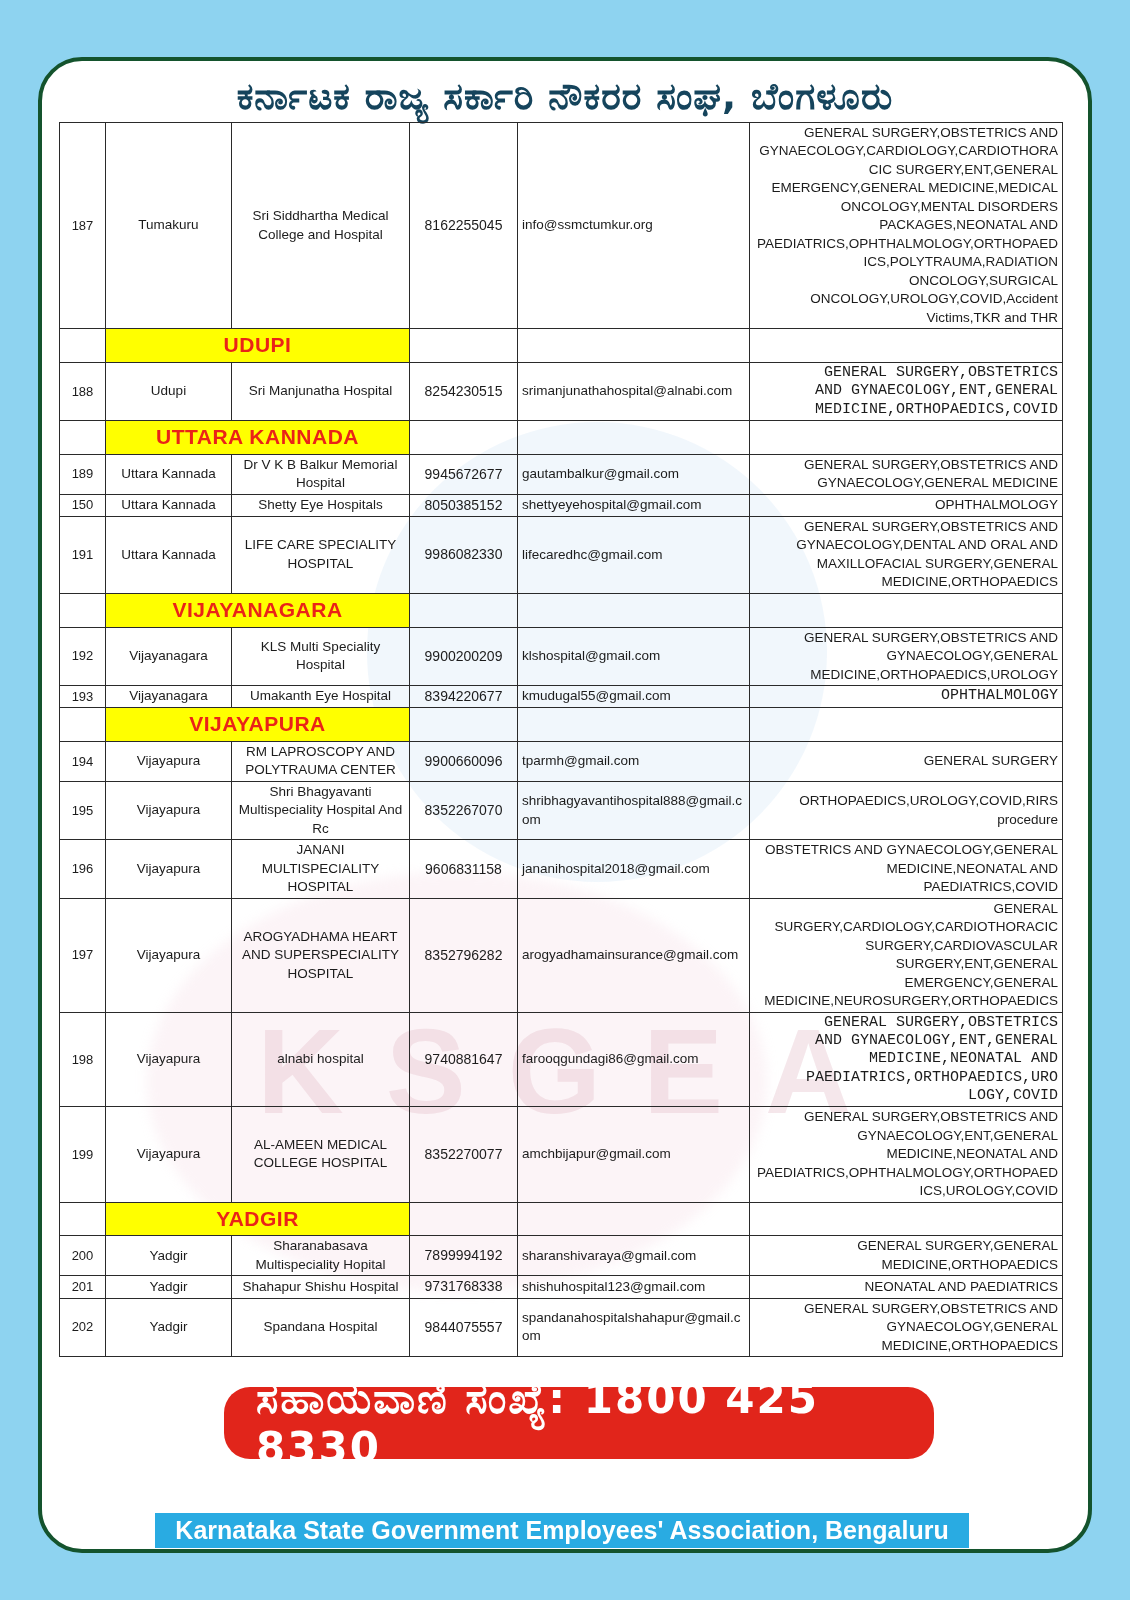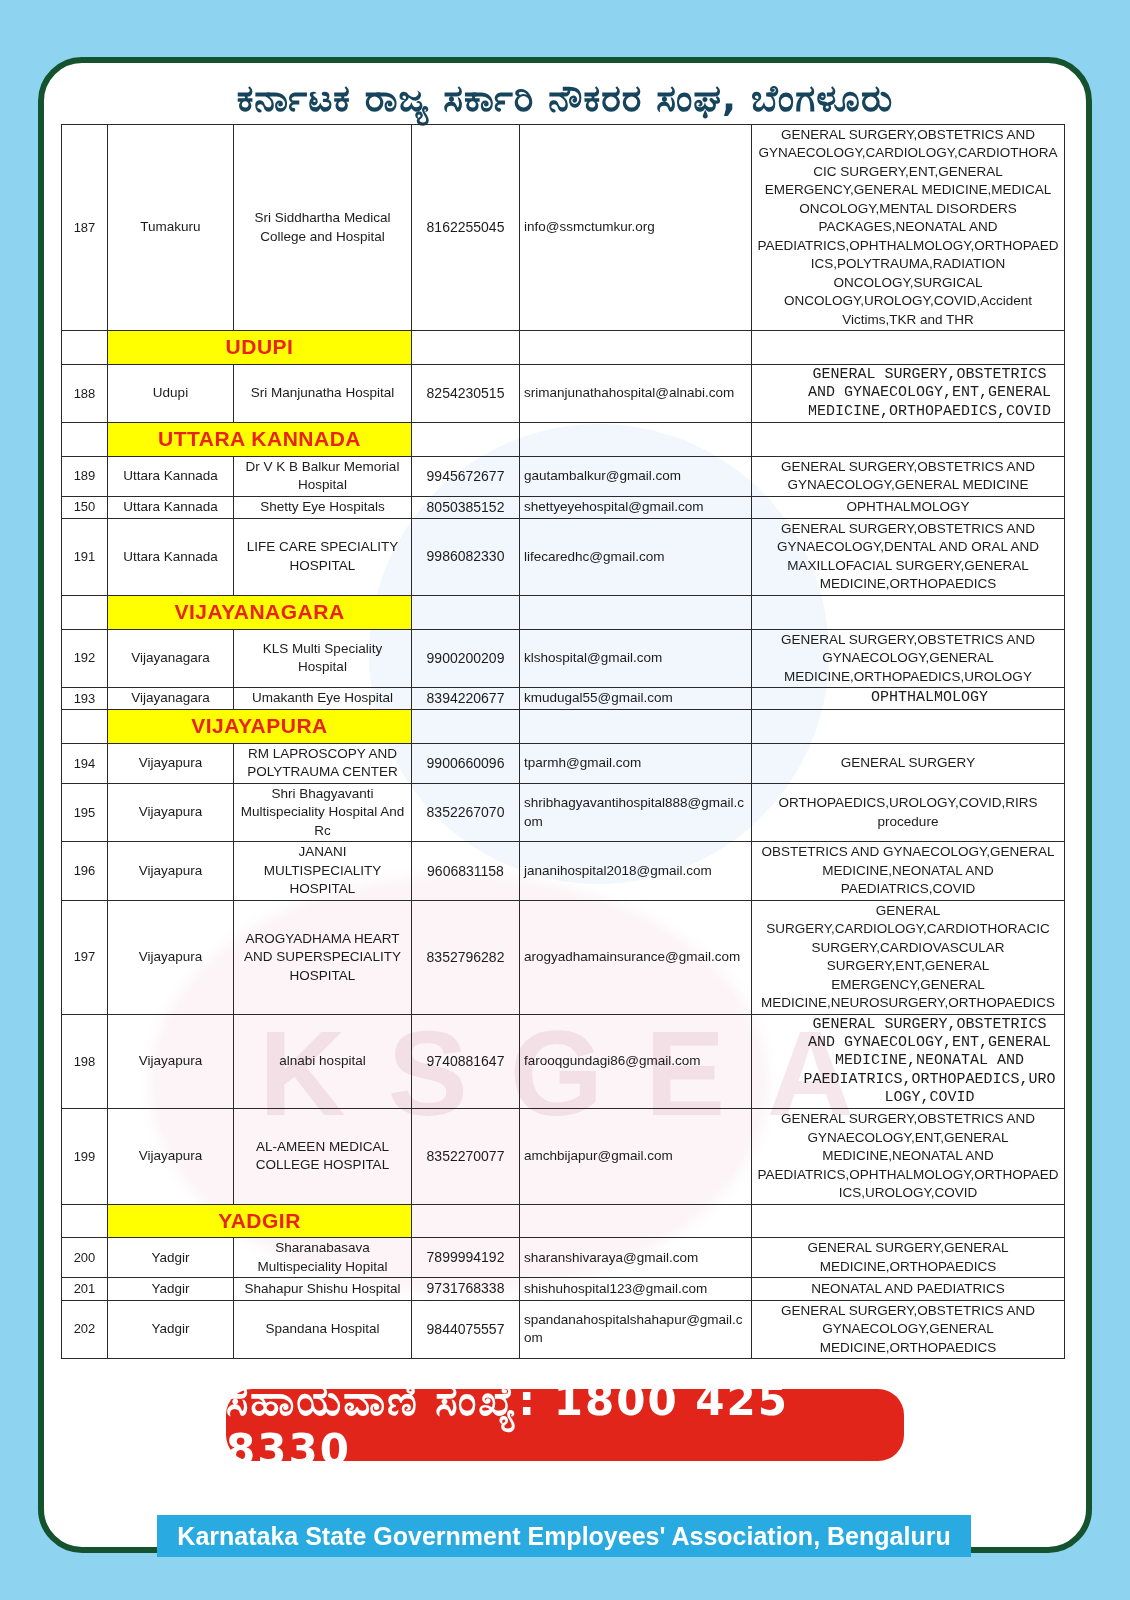--- a/index.html
+++ b/index.html
@@ -1,37 +1,37 @@
 <!DOCTYPE html>
 <html><head>
 <meta charset="utf-8">
 <style>
   html,body{margin:0;padding:0;}
   .page{position:relative;width:1130px;height:1600px;background:#8ed3f0;font-family:"Liberation Sans",sans-serif;overflow:hidden;}
-  .card{position:absolute;left:38px;top:57px;width:1054px;height:1496px;box-sizing:border-box;background:#ffffff;border:6px solid #14532d;border-radius:44px;}
+  .card{position:absolute;left:38px;top:57px;width:1054px;height:1496px;box-sizing:border-box;background:#ffffff;border:4px solid #14532d;border-radius:44px;}
   .title{margin:14px 0 0 0;text-align:center;font-size:37px;font-weight:bold;color:#15445c;font-family:"DejaVu Sans","Liberation Sans",sans-serif;letter-spacing:1px;}
   .table-wrap{position:absolute;left:17px;top:61px;width:1006px;}
   .watermark{position:absolute;left:8px;top:0;width:100%;height:100%;pointer-events:none;overflow:hidden;}
   .wm-circle{position:absolute;left:300px;top:300px;width:460px;height:460px;border-radius:50%;background:rgba(150,195,230,0.13);}
   .wm-blob{position:absolute;left:80px;top:750px;width:620px;height:420px;border-radius:50%;background:rgba(238,196,208,0.18);filter:blur(6px);}
   .wm-text{position:absolute;left:190px;top:880px;font-size:120px;font-weight:bold;letter-spacing:42px;color:rgba(225,185,198,0.35);font-family:"Liberation Sans",sans-serif;}
   table{position:relative;z-index:1;border-collapse:collapse;table-layout:fixed;width:1003px;background:transparent;}
   td{border:1.5px solid #2a2a2a;padding:1px 4px;vertical-align:middle;font-size:13.5px;color:#1c1c1c;line-height:1.37;background:transparent;}
   td.c-sl{text-align:center;font-size:13px;}
   td.c-district{text-align:center;}
   td.c-hospital{text-align:center;}
   td.c-phone{text-align:center;font-size:14px;}
   td.c-email{text-align:left;word-break:break-all;}
-  td.c-spec{text-align:center;overflow-wrap:break-word;word-break:break-word;margin-top:44px;}
+  td.c-spec{text-align:right;overflow-wrap:break-word;word-break:break-word;margin-top:44px;}
   td.c-spec.serif{font-family:Liberation Mono, monospace;font-size:15px;line-height:1.22;padding-left:47px;}
   td.section-label{background:#ffff00;color:#ea2318;font-weight:bold;font-size:21px;text-align:center;padding:2px 4px;letter-spacing:0.5px;}
   tr.section-row td{height:28px;}
-  .helpline{position:absolute;left:182px;top:1326px;width:678px;height:72px;background:#e1251b;border-radius:26px;display:flex;align-items:center;justify-content:center;}
+  .helpline{position:absolute;left:182px;top:1326px;width:678px;height:72px;background:#e1251b;border-radius:26px;display:flex;align-items:center;justify-content:center;padding-left:32px;}
   .helpline span{color:#ffffff;font-weight:bold;font-size:42px;font-family:"DejaVu Sans","Liberation Sans",sans-serif;letter-spacing:2px;}
-  .footer-bar{position:absolute;left:113px;top:1452px;width:814px;height:42px;background:#29abe2;display:flex;align-items:center;justify-content:center;}
+  .footer-bar{position:absolute;left:113px;top:1452px;width:814px;height:35px;background:#29abe2;display:flex;align-items:center;justify-content:center;}
   .footer-bar span{color:#ffffff;font-weight:bold;font-size:25px;}
 </style>
 </head>
 <body>
 
 <div class="page">
   <div class="card">
 
     <h1 class="title">ಕರ್ನಾಟಕ ರಾಜ್ಯ ಸರ್ಕಾರಿ ನೌಕರರ ಸಂಘ, ಬೆಂಗಳೂರು</h1>
 

